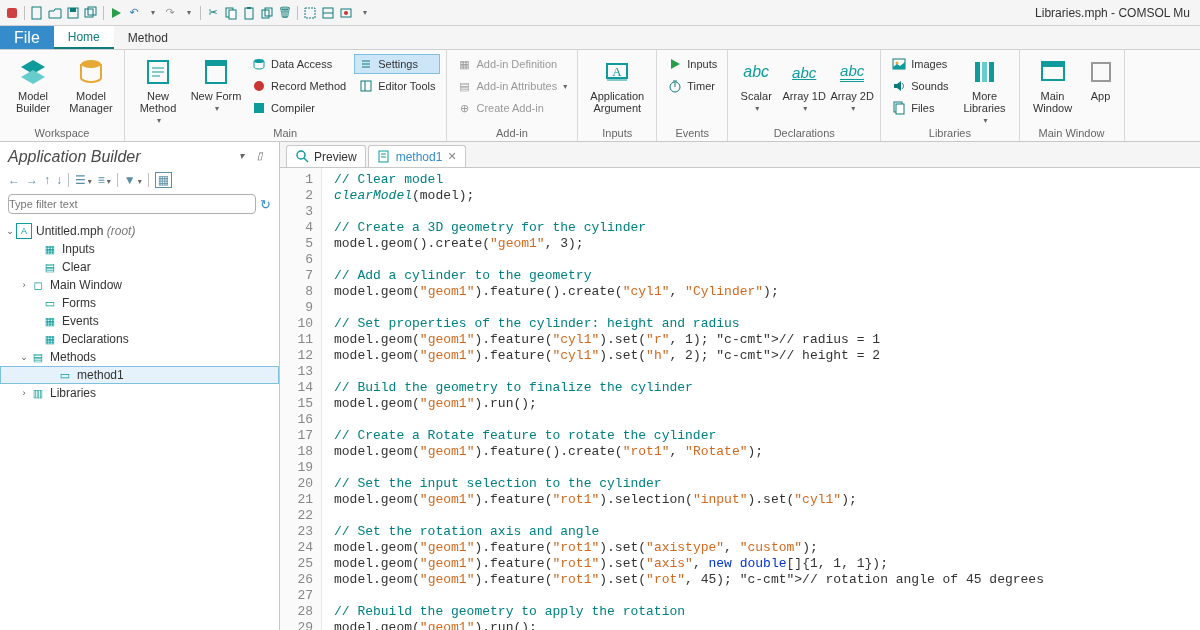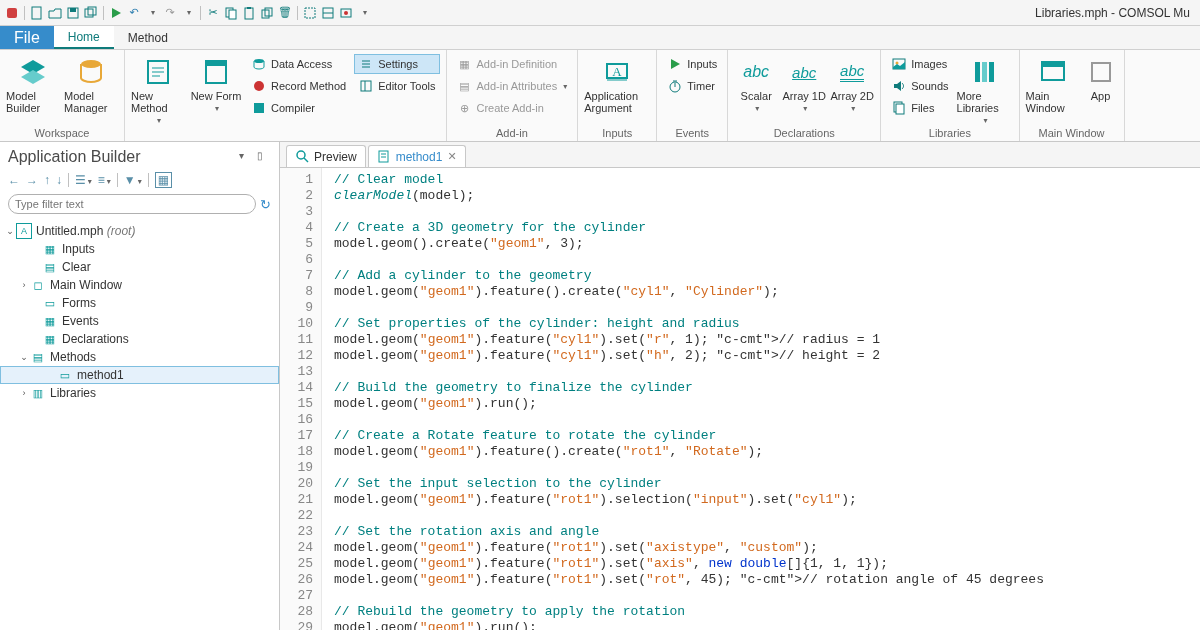--- a/index.html
+++ b/index.html
@@ -12,38 +12,38 @@
   .tabstrip { height: 24px; background: #f5f5f5; display: flex; align-items: stretch; border-bottom: 1px solid #d0d0d0; }
   .file-tab { background: #368ccb; color: #fff; padding: 0 14px; display: flex; align-items: center; font-size: 16px; }
   .ribbon-tab { padding: 0 14px; display: flex; align-items: center; cursor: default; }
   .ribbon-tab.active { color: #0f7b7b; border-bottom: 2px solid #0f7b7b; background: #fff; }
   .ribbon { background: #fafafa; border-bottom: 1px solid #c8c8c8; height: 92px; display: flex; align-items: stretch; }
   .group { border-right: 1px solid #d8d8d8; padding: 2px 6px 0 6px; display: flex; flex-direction: column; }
   .group-body { flex: 1; display: flex; align-items: flex-start; gap: 4px; }
   .group-label { text-align: center; font-size: 11px; color: #666; padding: 2px 0; }
   .bigbtn { display: flex; flex-direction: column; align-items: center; justify-content: flex-start; width: 54px; padding-top: 4px; gap: 2px; cursor: default; }
   .bigbtn .ic { width: 32px; height: 32px; display: flex; align-items: center; justify-content: center; }
-  .bigbtn .lb { font-size: 11px; line-height: 1.1; }
+  .bigbtn .lb { font-size: 11px; text-align: center; line-height: 1.1; }
   .smallcol { display: flex; flex-direction: column; gap: 2px; padding-top: 2px; }
   .smallbtn { display: flex; align-items: center; gap: 4px; padding: 2px 4px; font-size: 11px; white-space: nowrap; cursor: default; }
   .smallbtn.selected { background: #cde6f7; border: 1px solid #7fbfe0; padding: 1px 3px; }
   .smallbtn.disabled { color: #999; }
   .smallbtn .si { width: 16px; height: 16px; display: flex; align-items: center; justify-content: center; font-size: 11px; }
   .dd::after { content: "▾"; font-size: 8px; margin-left: 2px; color: #666; }
   
   .main { display: flex; height: calc(630px - 26px - 24px - 92px); }
   .sidebar { width: 280px; border-right: 1px solid #c8c8c8; display: flex; flex-direction: column; background: #fff; }
-  .sb-head { display: flex; align-items: center; padding: 6px 8px 4px 8px; }
+  .sb-head { display: flex; align-items: center; padding: 6px 8px 4px 8px; font-style: italic; }
   .sb-title { font-size: 16px; color: #4a4a4a; flex: 1; }
   .sb-head .sbi { width: 14px; height: 14px; margin-left: 4px; font-size: 10px; color: #666; }
   .sb-tb { display: flex; align-items: center; gap: 6px; padding: 2px 8px 4px 8px; color: #5a8fa8; }
   .sb-tb .tbi { font-size: 12px; cursor: default; }
   .sb-tb .sep { width:1px; height:14px; background:#c0c0c0; }
   .sb-filter { display: flex; padding: 2px 8px 6px 8px; gap: 4px; }
-  .sb-filter input { flex: 1; border: 1px solid #b0b0b0; border-radius: 10px; padding: 3px 6px; font-size: 11px; color: #888; }
+  .sb-filter input { flex: 1; border: 1px solid #b0b0b0; border-radius: 4px; padding: 3px 0; font-size: 11px; color: #888; }
   .sb-filter .rf { color: #368ccb; font-size: 13px; display:flex; align-items:center; }
   .tree { flex: 1; overflow: auto; padding: 2px 0; font-size: 12px; }
   .node { display: flex; align-items: center; height: 18px; padding-right: 4px; cursor: default; }
   .node .tw { width: 12px; text-align: center; font-size: 9px; color: #555; }
   .node .nic { width: 16px; height: 16px; margin-right: 4px; display:flex; align-items:center; justify-content:center; font-size:11px; }
   .node.sel { background: #e5f1fb; border: 1px solid #7fbfe0; }
   
   .editor { flex: 1; display: flex; flex-direction: column; }
   .etabs { height: 26px; border-bottom: 1px solid #c8c8c8; display: flex; align-items: stretch; background: #f5f5f5; padding-left: 6px; }
   .etab { display: flex; align-items: center; gap: 5px; padding: 8px 8px; border: 1px solid #c8c8c8; border-bottom: none; background: #fff; margin-right: 2px; margin-top: 3px; border-radius: 3px 3px 0 0; font-size: 12px; }
@@ -248,20 +248,21 @@
             <span class="si">
               <svg width="14" height="14">
                 <rect x="2" y="2" width="10" height="10" fill="none" stroke="#0f7b7b"></rect>
                 <line x1="6" y1="2" x2="6" y2="12" stroke="#0f7b7b"></line>
               </svg>
             </span>
             <span>Editor Tools</span>
           </div>
       </div>
     </div>
+    <div class="group-label">Main</div>
   </div>
 
   <div class="group">
     <div class="group-body">
       <div class="smallcol">
         <div class="smallbtn disabled">
             <span class="si">▦</span>
             <span>Add-in Definition</span>
           </div>
         <div class="smallbtn disabled dd">

